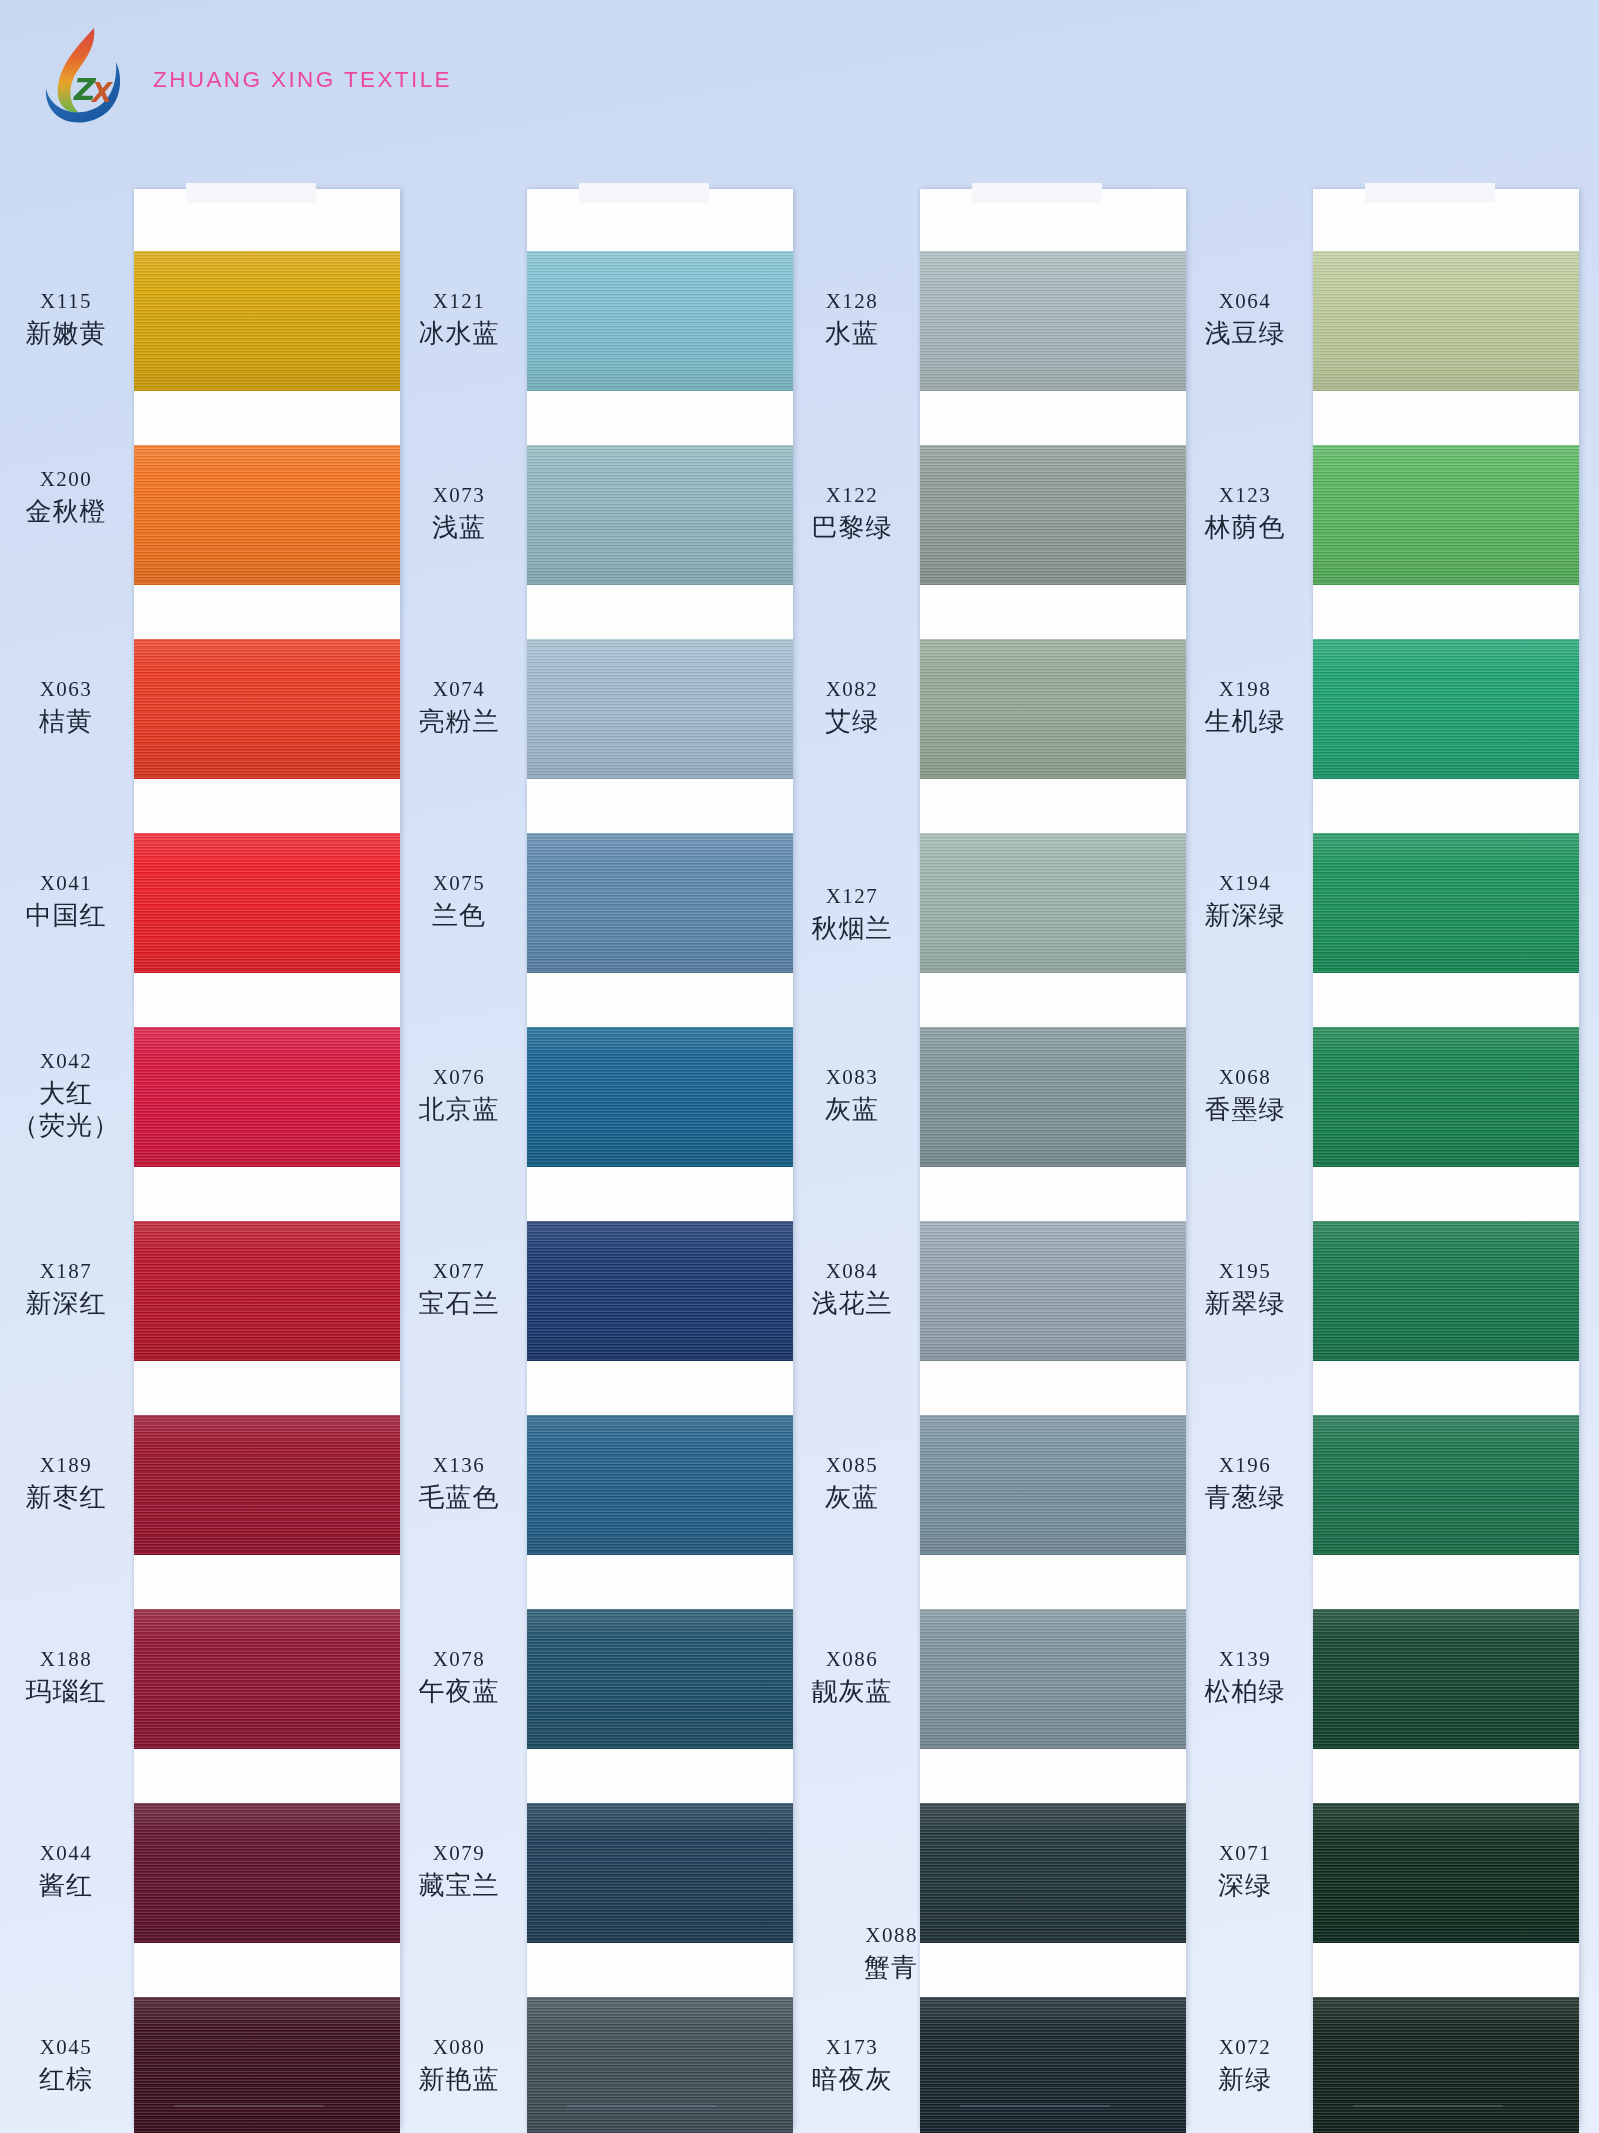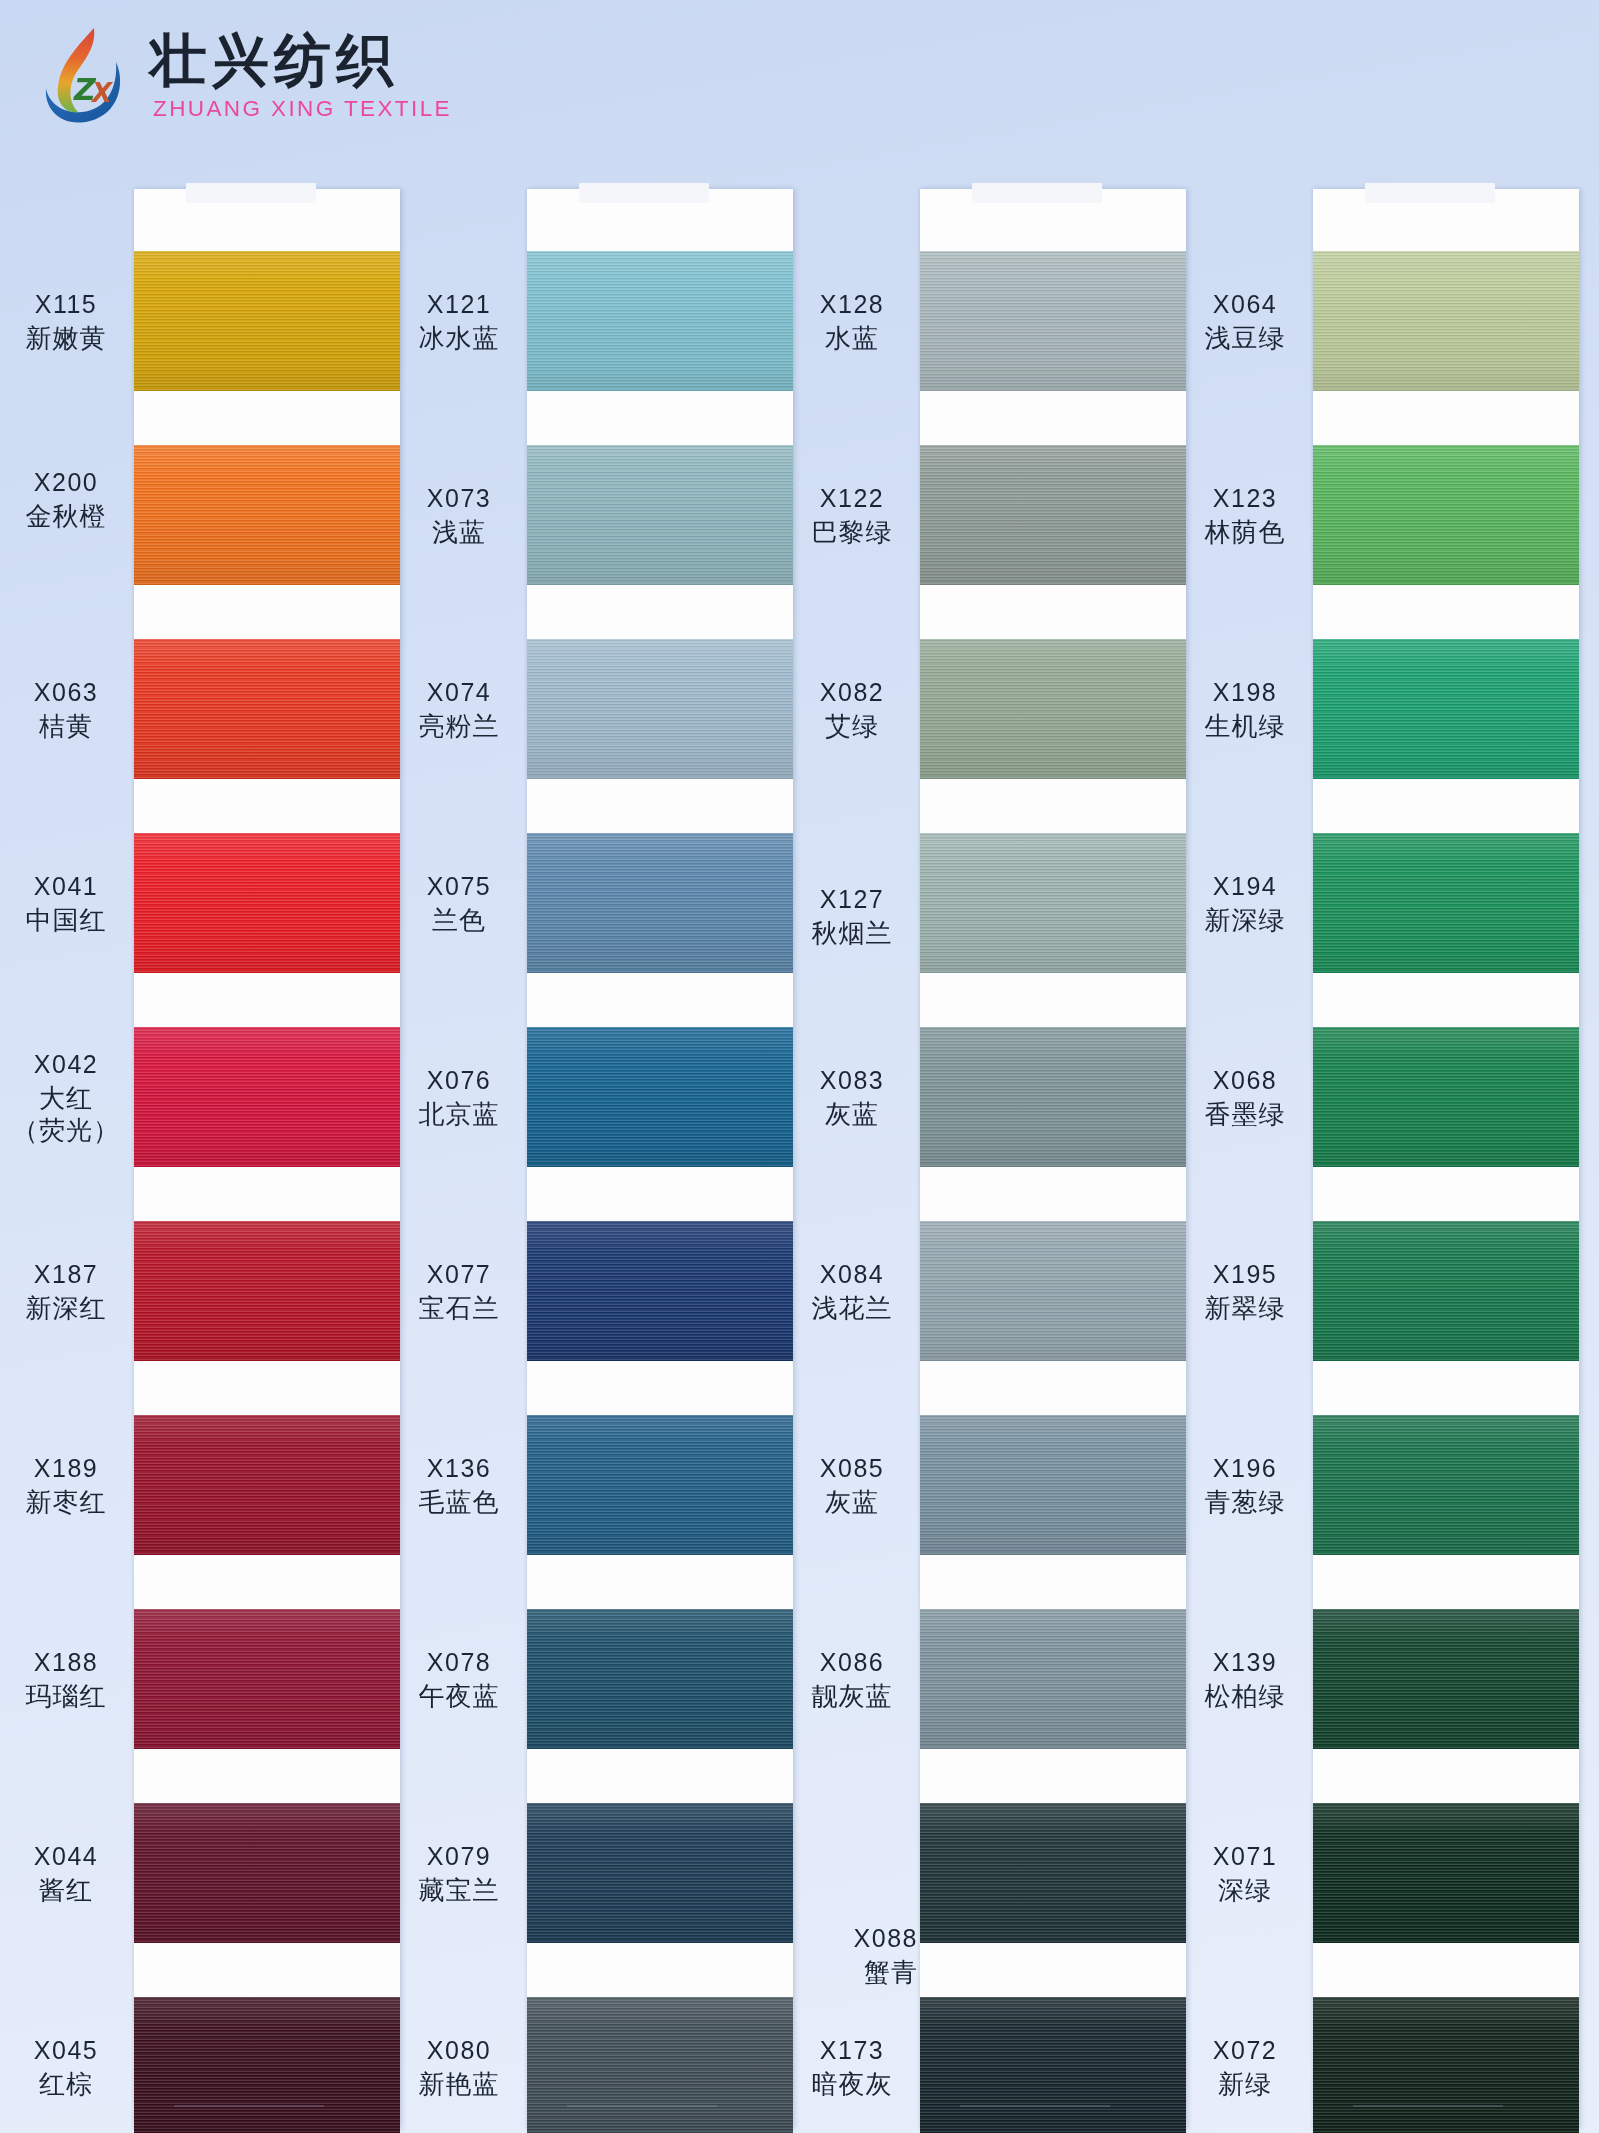--- a/index.html
+++ b/index.html
@@ -103,22 +103,22 @@
   }
 
   
   .label {
     position: absolute; left: 0px; width: 132px;
     text-align: center; color: #1c2533;
     font-family: "DejaVu Sans", sans-serif;
     line-height: 1.22;
   }
   .label .code {
-    font-family: Liberation Sans, sans-serif;
-    font-size: 25px; letter-spacing: 1.5px; display: block; font-weight: 500;
+    font-family: Liberation Serif, serif;
+    font-size: 21px; letter-spacing: 1.5px; display: block; font-weight: 500;
   }
   .label .name {
     font-family: "DejaVu Sans", sans-serif;
     font-size: 26px; letter-spacing: 1px; display: block; margin-top: 3px;
   }
   .label .name2 {
     font-family: "DejaVu Sans", sans-serif;
     font-size: 26px; letter-spacing: 1px; display: block; margin-top: 1px;
   }
 </style>
@@ -142,21 +142,20 @@
             <stop offset="100%" stop-color="#15559c"></stop>
           </linearGradient>
         </defs>
         <path d="M78 40 C 88 62, 80 92, 52 99 C 24 106, 6 88, 8 66 C 10 80, 24 92, 44 90 C 68 88, 80 66, 78 40 Z" fill="url(#dropG)"></path>
         <path d="M56 6 C 34 30, 18 48, 20 74 C 22 86, 32 92, 40 90 C 30 80, 30 62, 40 48 C 50 34, 58 22, 56 6 Z" fill="url(#flameG)"></path>
         <text x="36" y="78" font-family="DejaVu Sans, sans-serif" font-size="30" font-style="italic" font-weight="bold" fill="#2e7d32">Z</text>
         <text x="54" y="80" font-family="DejaVu Sans, sans-serif" font-size="26" font-style="italic" font-weight="bold" fill="#c4582c">X</text>
       </svg>
     </span>
     <span class="logo-text">
-      <span class="logo-cn">壮兴纺织</span>
       <span class="logo-en">ZHUANG XING TEXTILE</span>
     </span>
   </div>
 
 </div>
 
 <div class="board">
     <div class="column col-0">
       <div class="label" style="top: 114px;">
         <span class="code">X115</span>

